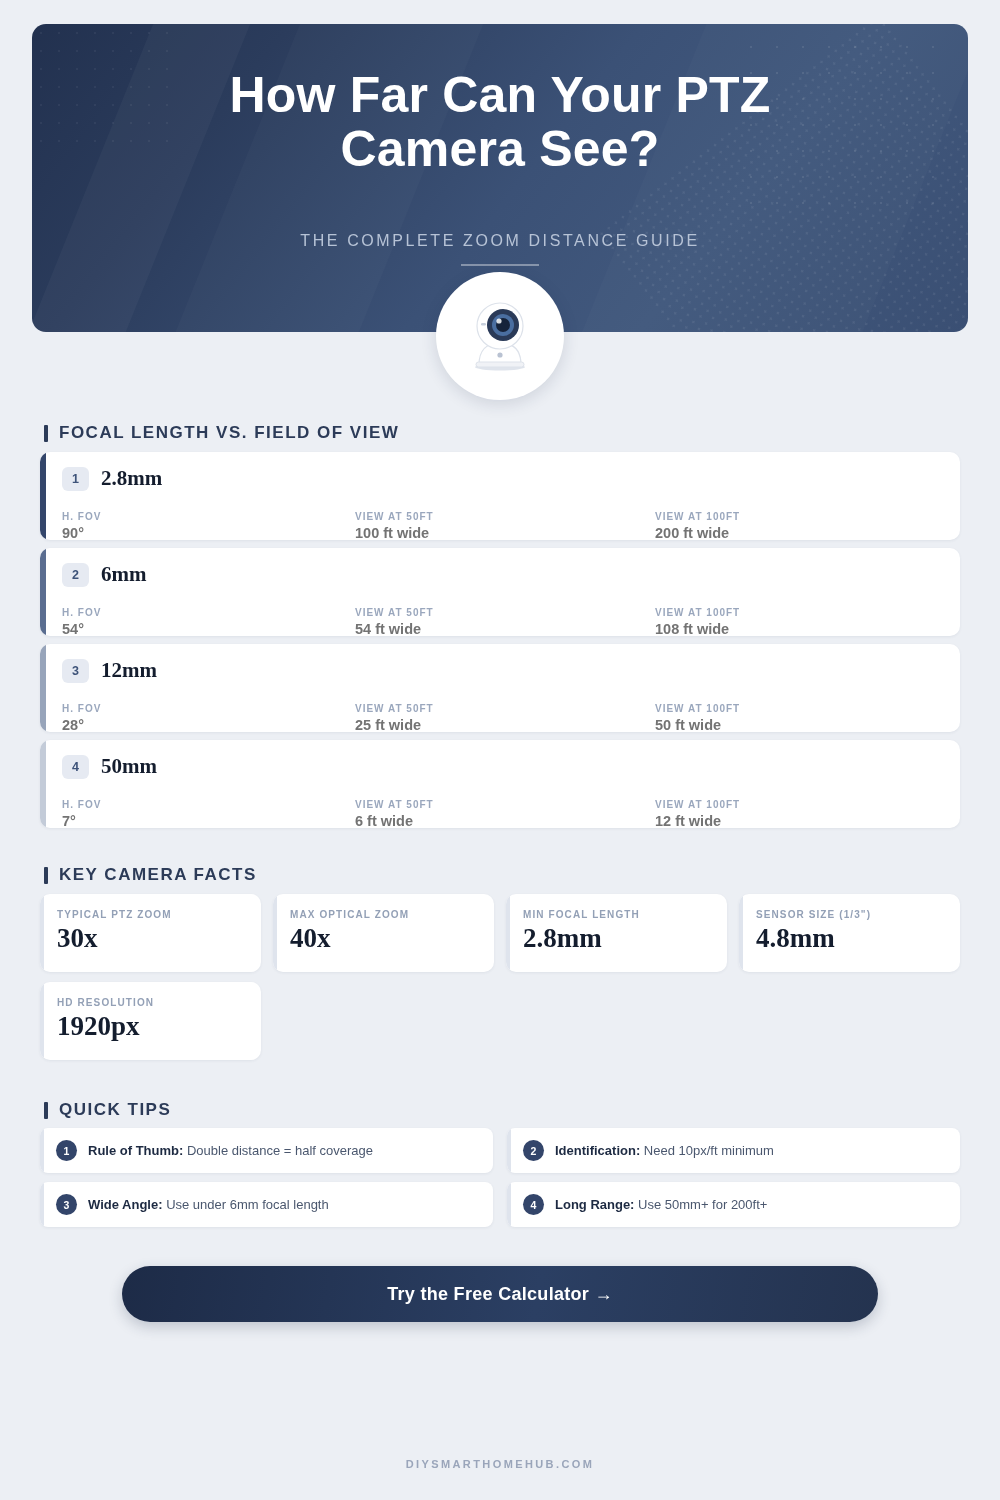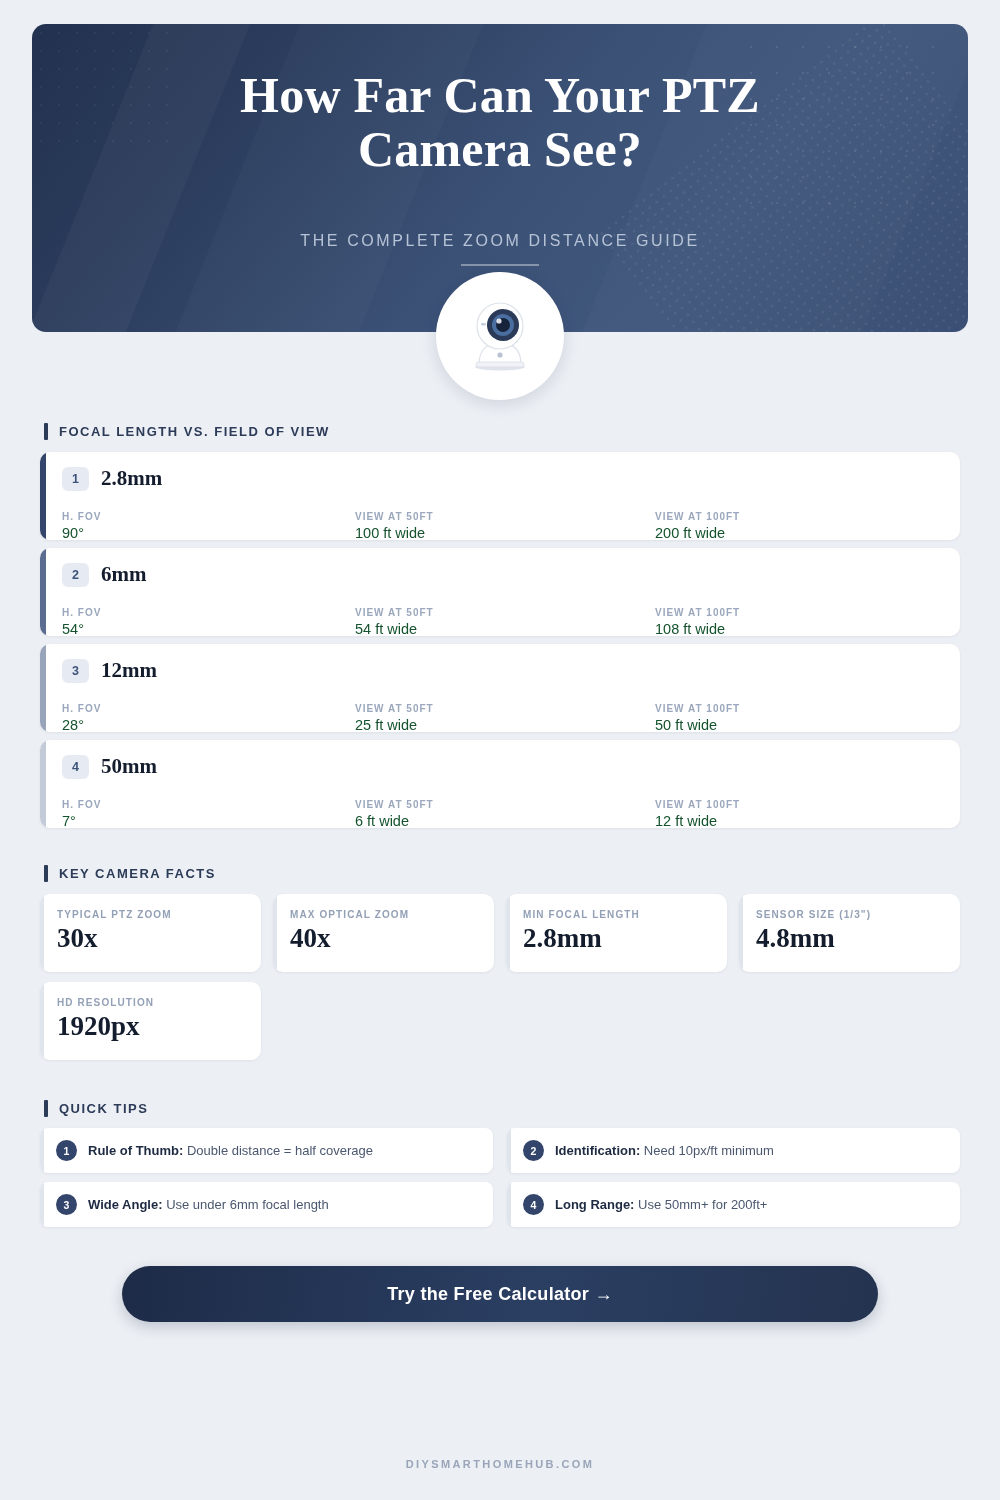--- a/index.html
+++ b/index.html
@@ -60,21 +60,21 @@
     background-image: radial-gradient(rgba(255,255,255,0.10) 1px, transparent 1.3px);
     background-size: 9px 9px;
     transform: rotate(-38deg);
     opacity: .75;
   }
 
   .hdr-title {
     position: relative;
     margin-top: 44px;
     text-align: center;
-    font-family: Liberation Serif, serif;
+    font-family: Liberation Sans, sans-serif;
     font-weight: bold;
     font-size: 50px;
     line-height: 1.08;
     color: #ffffff;
     letter-spacing: 0.2px;
     padding: 0 120px;
   }
   .hdr-sub {
     position: relative;
     margin-top: 56px;
@@ -99,21 +99,21 @@
     border-radius: 50%;
     background: #ffffff;
     box-shadow: 0 4px 16px rgba(30,45,75,0.14);
     display: flex; align-items: center; justify-content: center;
   }
 
   
   .sec-label {
     display: flex; align-items: center; gap: 11px;
     margin-left: 44px;
-    font-size: 13px;
+    font-size: 17px;
     font-weight: bold;
     letter-spacing: 1.5px;
     color: #2c3b58;
   }
   .sec-bar { width: 4px; height: 17px; background: #2c3b58; border-radius: 1px; }
 
   
   .focal-list { position: absolute; left: 40px; top: 452px; width: 920px; }
   .focal-row {
     position: relative;
@@ -147,22 +147,22 @@
   .fcol.c1 { width: 293px; }
   .fcol-lab {
     font-size: 10px;
     font-weight: bold;
     letter-spacing: 1px;
     color: #9aa7bd;
     margin-bottom: 3px;
   }
   .fcol-val {
     font-size: 14.5px;
-    font-weight: normal;
-    color: #14532d;
+    font-weight: bold;
+    color: #737373;
   }
 
   
   .stats-grid {
     position: absolute; left: 40px; top: 894px;
     width: 920px;
     display: grid;
     grid-template-columns: repeat(4, 1fr);
     gap: 10px 12px;
   }

